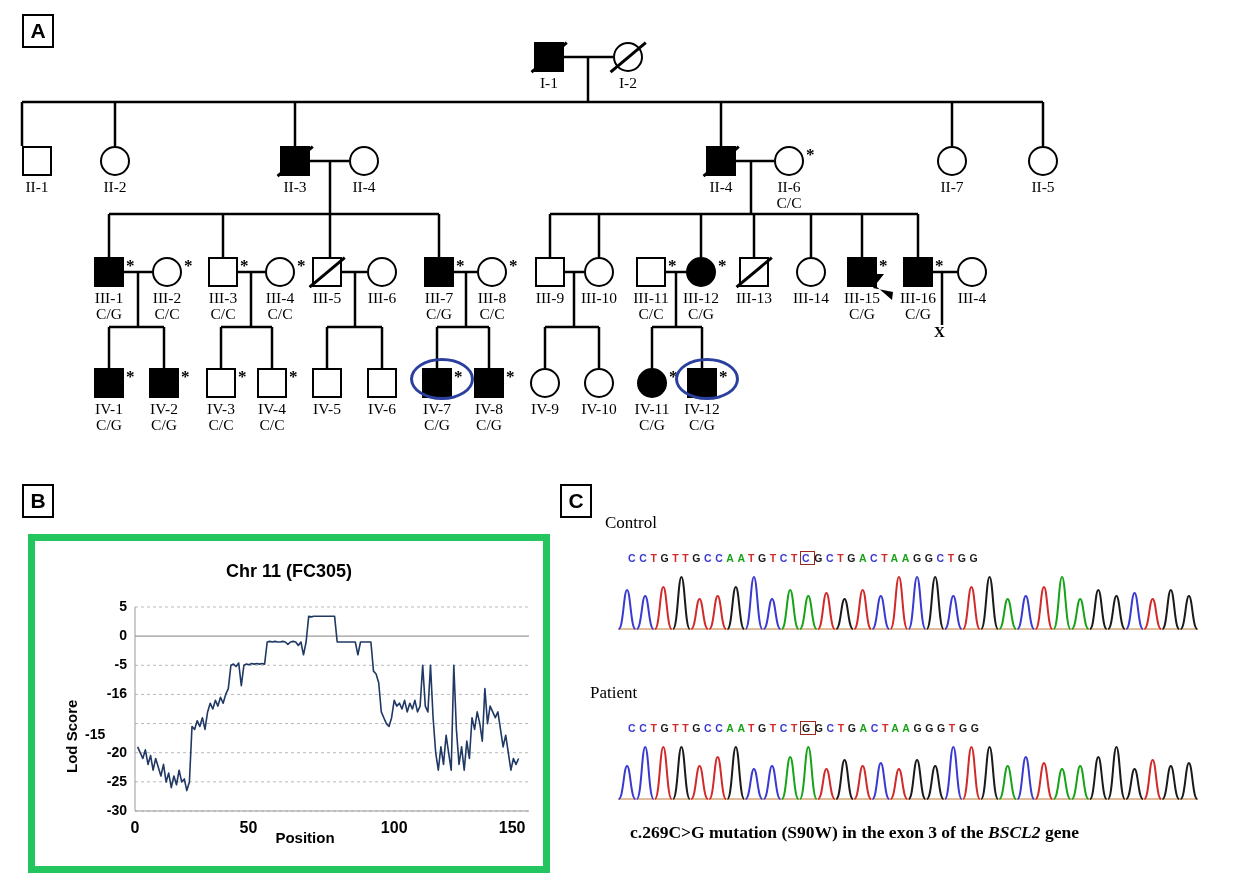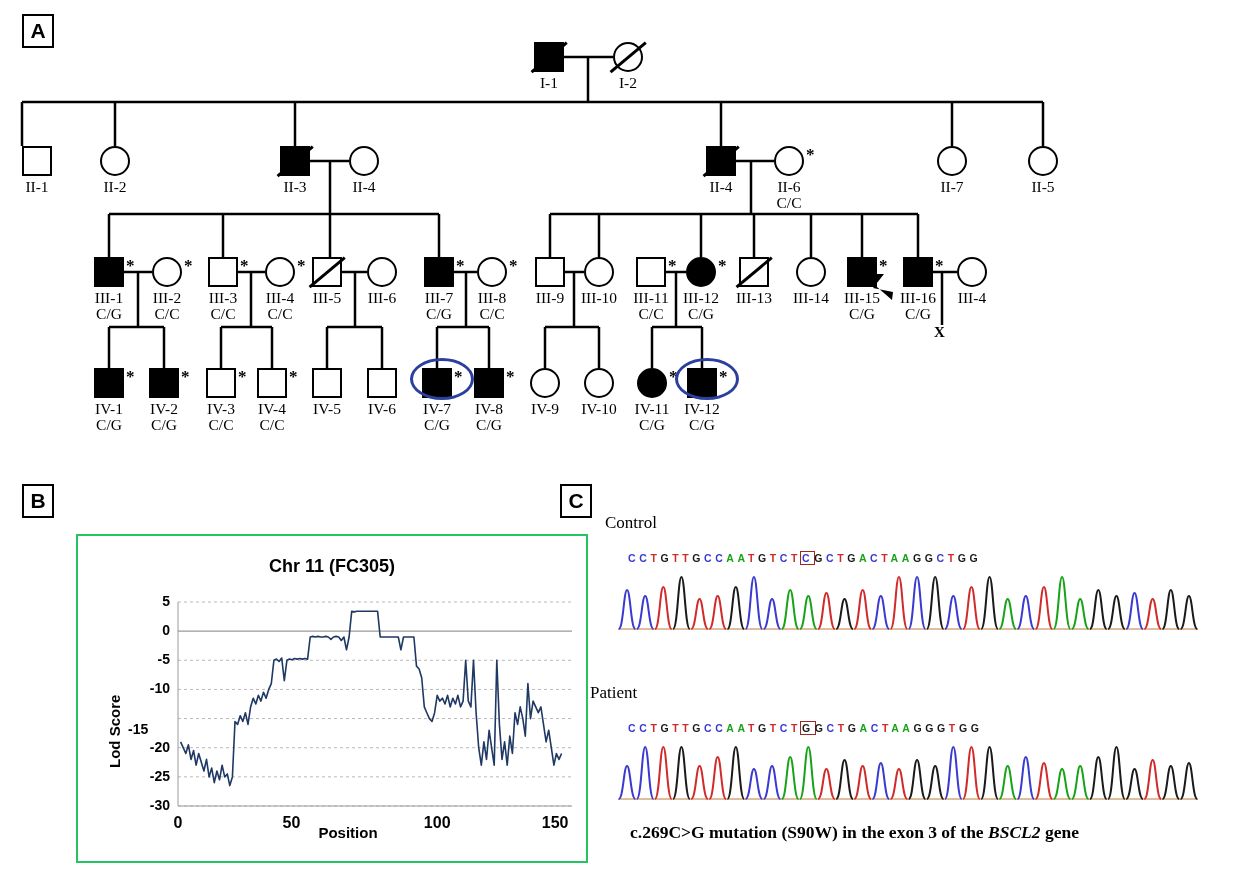--- a/index.html
+++ b/index.html
@@ -26,21 +26,21 @@
           font-weight:bold; }
   .lbl { position:absolute; text-align:center; font-size:15.5px; line-height:16px;
          font-family:"Liberation Serif", serif; white-space:nowrap; }
   .gt  { position:absolute; text-align:center; font-size:15.5px; line-height:16px;
          font-family:"Liberation Serif", serif; white-space:nowrap; }
   .xmark { position:absolute; font-size:15px; font-weight:bold; font-family:"Liberation Serif", serif; }
   .ellipse { position:absolute; border:3.5px solid #2b3f9e; border-radius:50%; background:transparent; }
 
   
   #panelB-box { position:absolute; left:28px; top:534px; width:508px; height:325px;
-                border:2px solid #22c55e; background:#fff;margin-left:48px; }
+                border:7px solid #22c55e; background:#fff; }
   .chart-title { position:absolute; left:0; right:0; top:20px; text-align:center;
                  font-family:"Liberation Sans", sans-serif; font-weight:bold; font-size:18px; }
   .ylabel { position:absolute; font-family:"Liberation Sans", sans-serif; font-weight:bold;
             font-size:15px; transform:rotate(-90deg); transform-origin:left top; white-space:nowrap; }
   .xlabel { position:absolute; font-family:"Liberation Sans", sans-serif; font-weight:bold;
             font-size:15px; text-align:center; }
   .tick { position:absolute; font-family:"Liberation Sans", sans-serif; font-weight:bold;
           font-size:14px; white-space:nowrap; }
 
   
@@ -353,21 +353,21 @@
 <div class="panel-label" style="left:22px; top:484px;">B</div>
 
 <div id="panelB-box">
   <div class="chart-title">Chr 11 (FC305)</div>
   <div class="ylabel" style="left:28px; top:232px;">Lod Score</div>
   <div class="xlabel" style="left:60px; top:288px; width:420px;">Position</div>
   <div id="chart-yticks">
       <div class="tick" style="left: 50px; width: 42px; text-align: right; top: 57px;">5</div>
       <div class="tick" style="left: 50px; width: 42px; text-align: right; top: 86.1429px;">0</div>
       <div class="tick" style="left: 50px; width: 42px; text-align: right; top: 115.286px;">-5</div>
-      <div class="tick" style="left: 50px; width: 42px; text-align: right; top: 144.429px;">-10</div>
+      <div class="tick" style="left: 50px; width: 42px; text-align: right; top: 144.429px;">-16</div>
       <div class="tick" style="left: 50px; width: 42px; text-align: left; top: 185px;">-15</div>
       <div class="tick" style="left: 50px; width: 42px; text-align: right; top: 202.714px;">-20</div>
       <div class="tick" style="left: 50px; width: 42px; text-align: right; top: 231.857px;">-25</div>
       <div class="tick" style="left: 50px; width: 42px; text-align: right; top: 261px;">-30</div>
     </div>
   <div id="chart-xticks">
       <div class="tick" style="left: 75px; width: 50px; text-align: center; top: 278px; font-size: 16px;">0</div>
       <div class="tick" style="left: 204.605px; width: 50px; text-align: left; top: 278px; font-size: 16px;">50</div>
       <div class="tick" style="left: 334.211px; width: 50px; text-align: center; top: 278px; font-size: 16px;">100</div>
       <div class="tick" style="left: 463.816px; width: 50px; text-align: left; top: 278px; font-size: 16px;">150</div>

